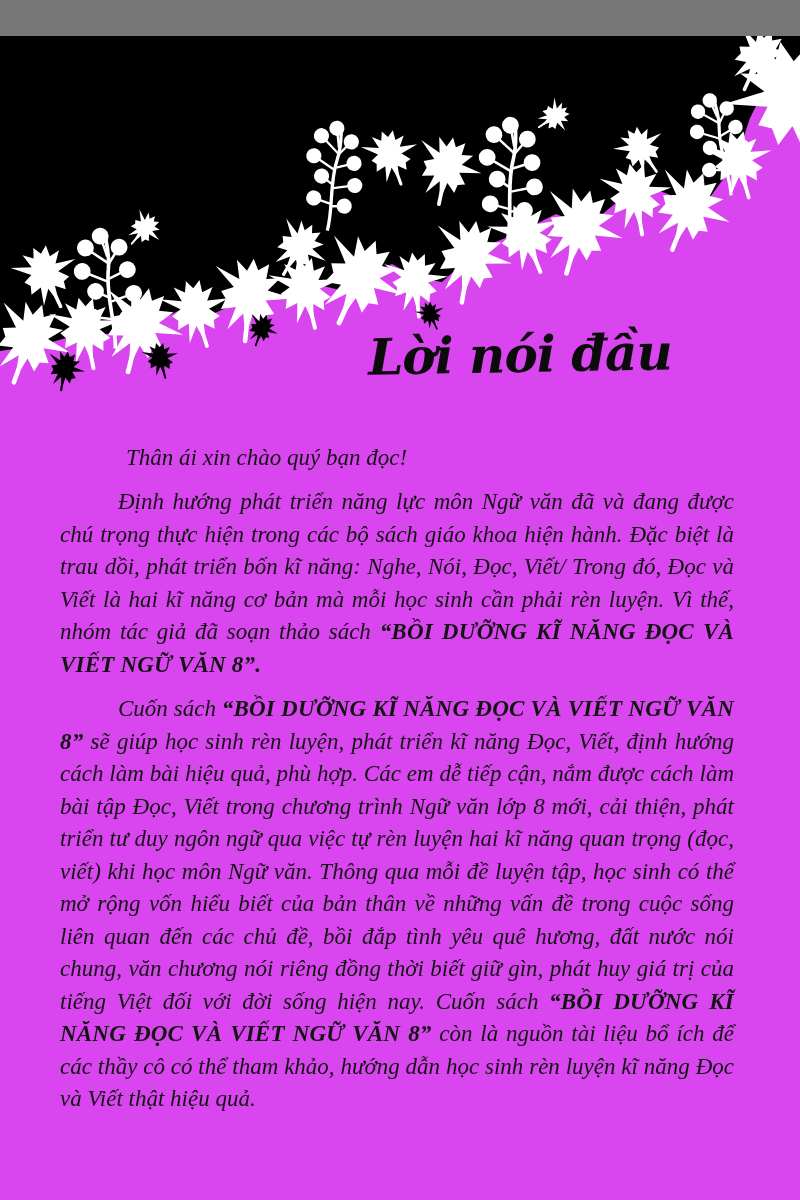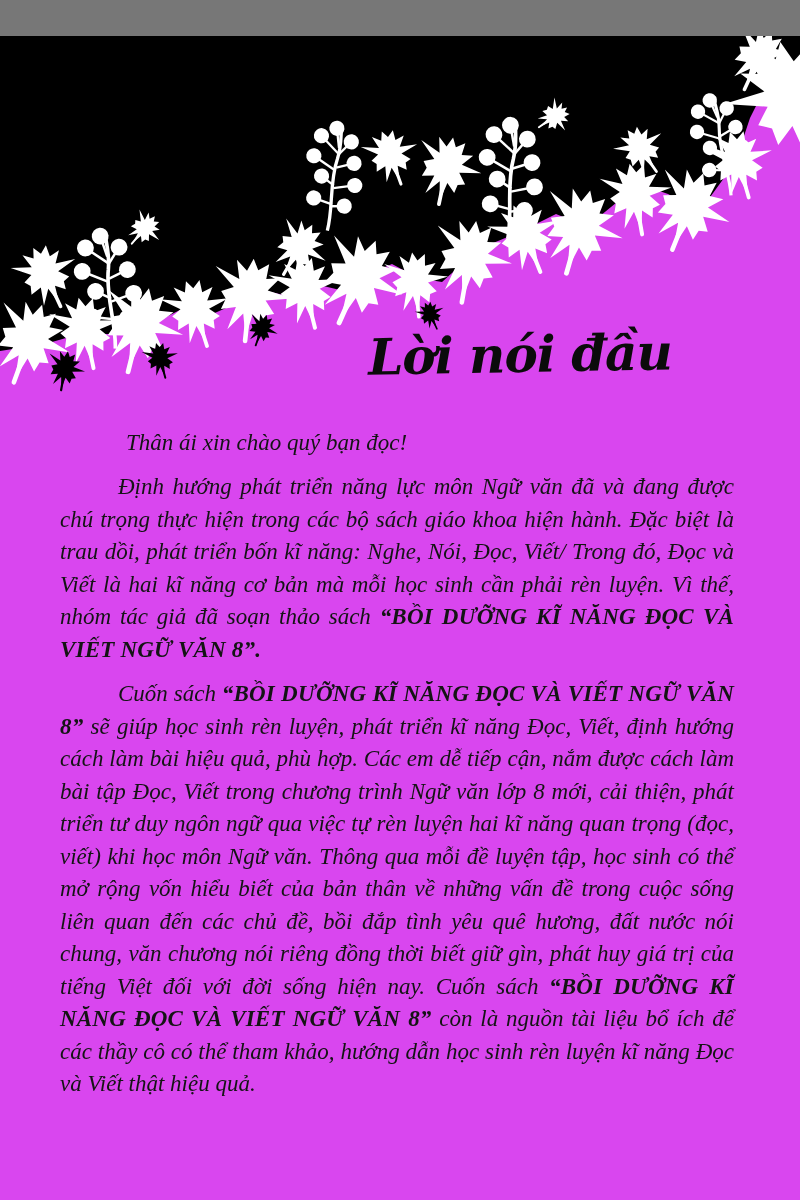--- a/index.html
+++ b/index.html
@@ -16,21 +16,21 @@
     position:absolute;left:365px;top:276px;width:310px;height:90px;
     text-align:center;
     font-family:"DejaVu Serif", serif;
     font-style:italic;font-weight:bold;
     font-size:50px;line-height:86px;letter-spacing:-1px;
     color:#0b0b0b;
     transform:rotate(-1deg);
     white-space:nowrap;
   }
   .content{
-    position:absolute;left:60px;top:390px;width:674px;
+    position:absolute;left:60px;top:405px;width:674px;
   }
   .greeting{
     margin:0 0 12px 0;
     font-style:italic;
     font-size:23px;line-height:33px;
     text-indent:66px;
   }
   .body-para{
     margin:0 0 12px 0;
     font-size:23px;line-height:32.5px;

